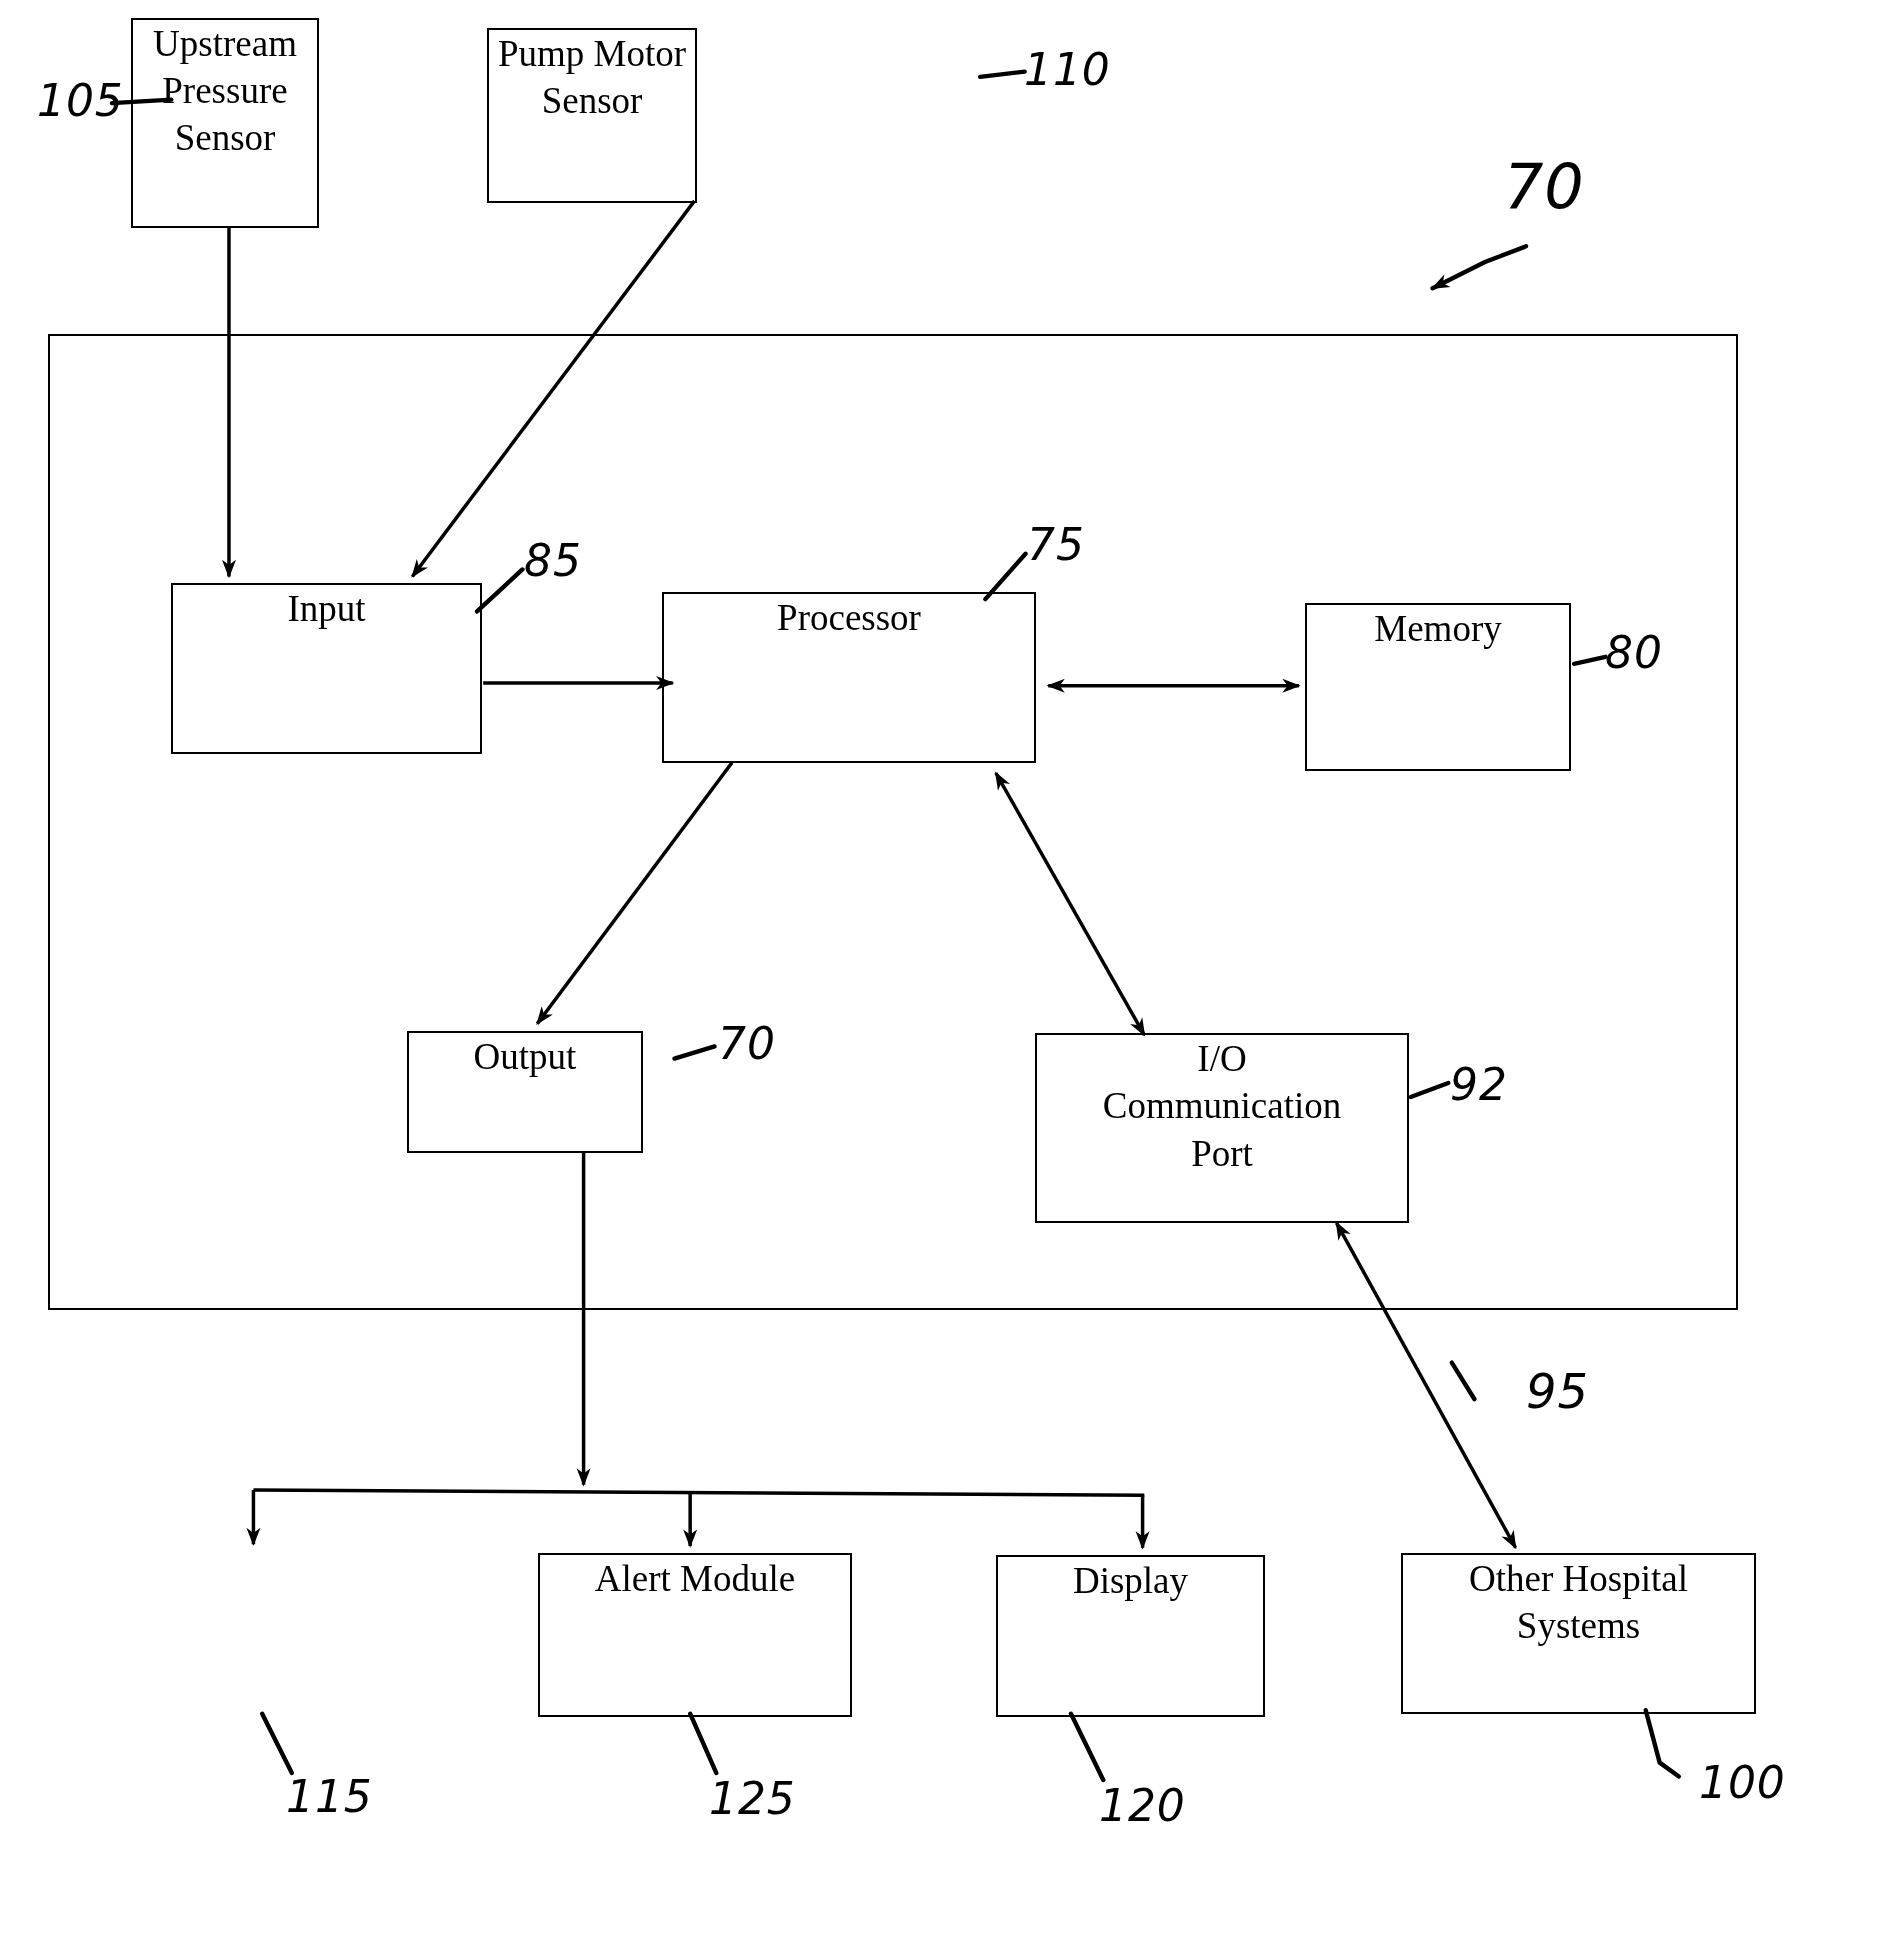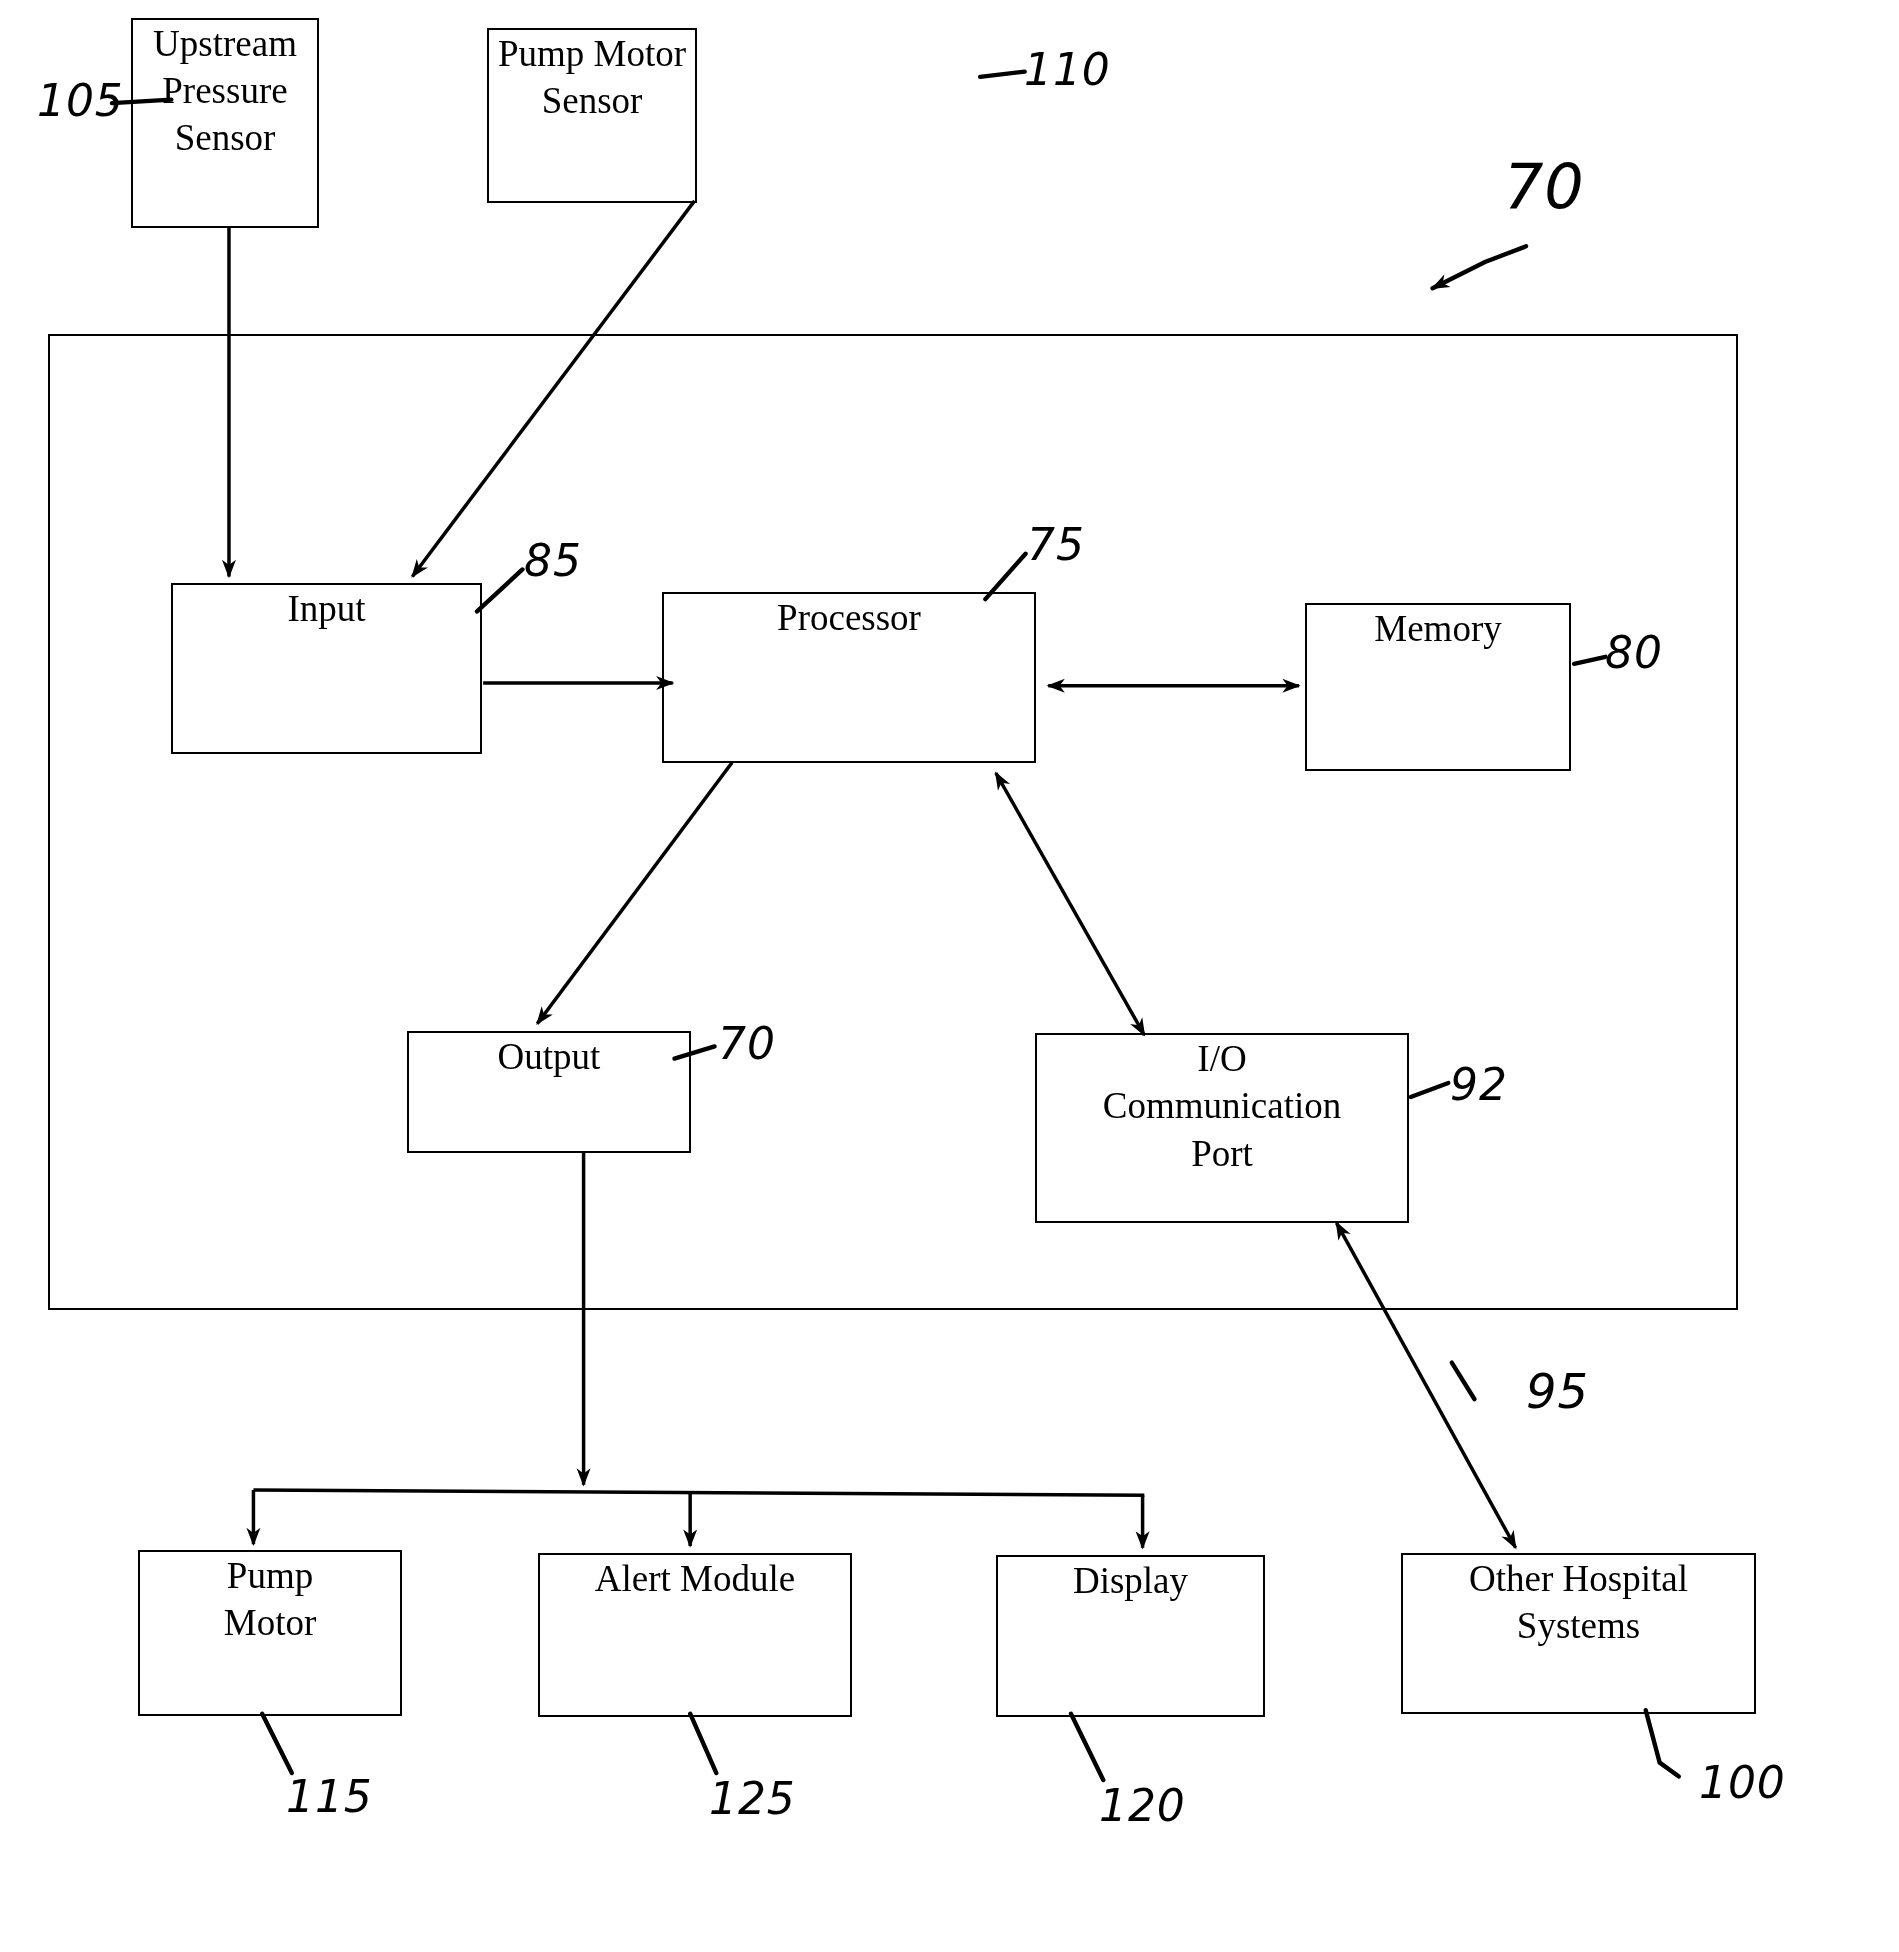--- a/index.html
+++ b/index.html
@@ -137,34 +137,30 @@
   </div>
 
   <div class="node" style="left:662px; top:592px; width:374px; height:171px; font-size:37px;">
     <span class="node-label">Processor</span>
   </div>
 
   <div class="node" style="left:1305px; top:603px; width:266px; height:168px; font-size:37px;">
     <span class="node-label">Memory</span>
   </div>
 
-  <div class="node" style="left:407px; top:1031px; width:284px; height:122px; font-size:37px;">
+  <div class="node" style="left:407px; top:1031px; width:236px; height:122px; font-size:37px;">
     <span class="node-label">Output</span>
   </div>
 
   <div class="node" style="left:1035px; top:1033px; width:374px; height:190px; font-size:37px;">
     <span class="node-label">I/O
 Communication
 Port</span>
   </div>
 
-  <div class="node" style="left:138px; top:1550px; width:264px; height:166px; font-size:37px;">
-    <span class="node-label">Pump
-Motor</span>
-  </div>
 
   <div class="node" style="left:538px; top:1553px; width:314px; height:164px; font-size:37px;">
     <span class="node-label">Alert Module</span>
   </div>
 
   <div class="node" style="left:996px; top:1555px; width:269px; height:162px; font-size:37px;">
     <span class="node-label">Display</span>
   </div>
 
   <div class="node" style="left:1401px; top:1553px; width:355px; height:161px; font-size:37px;">

